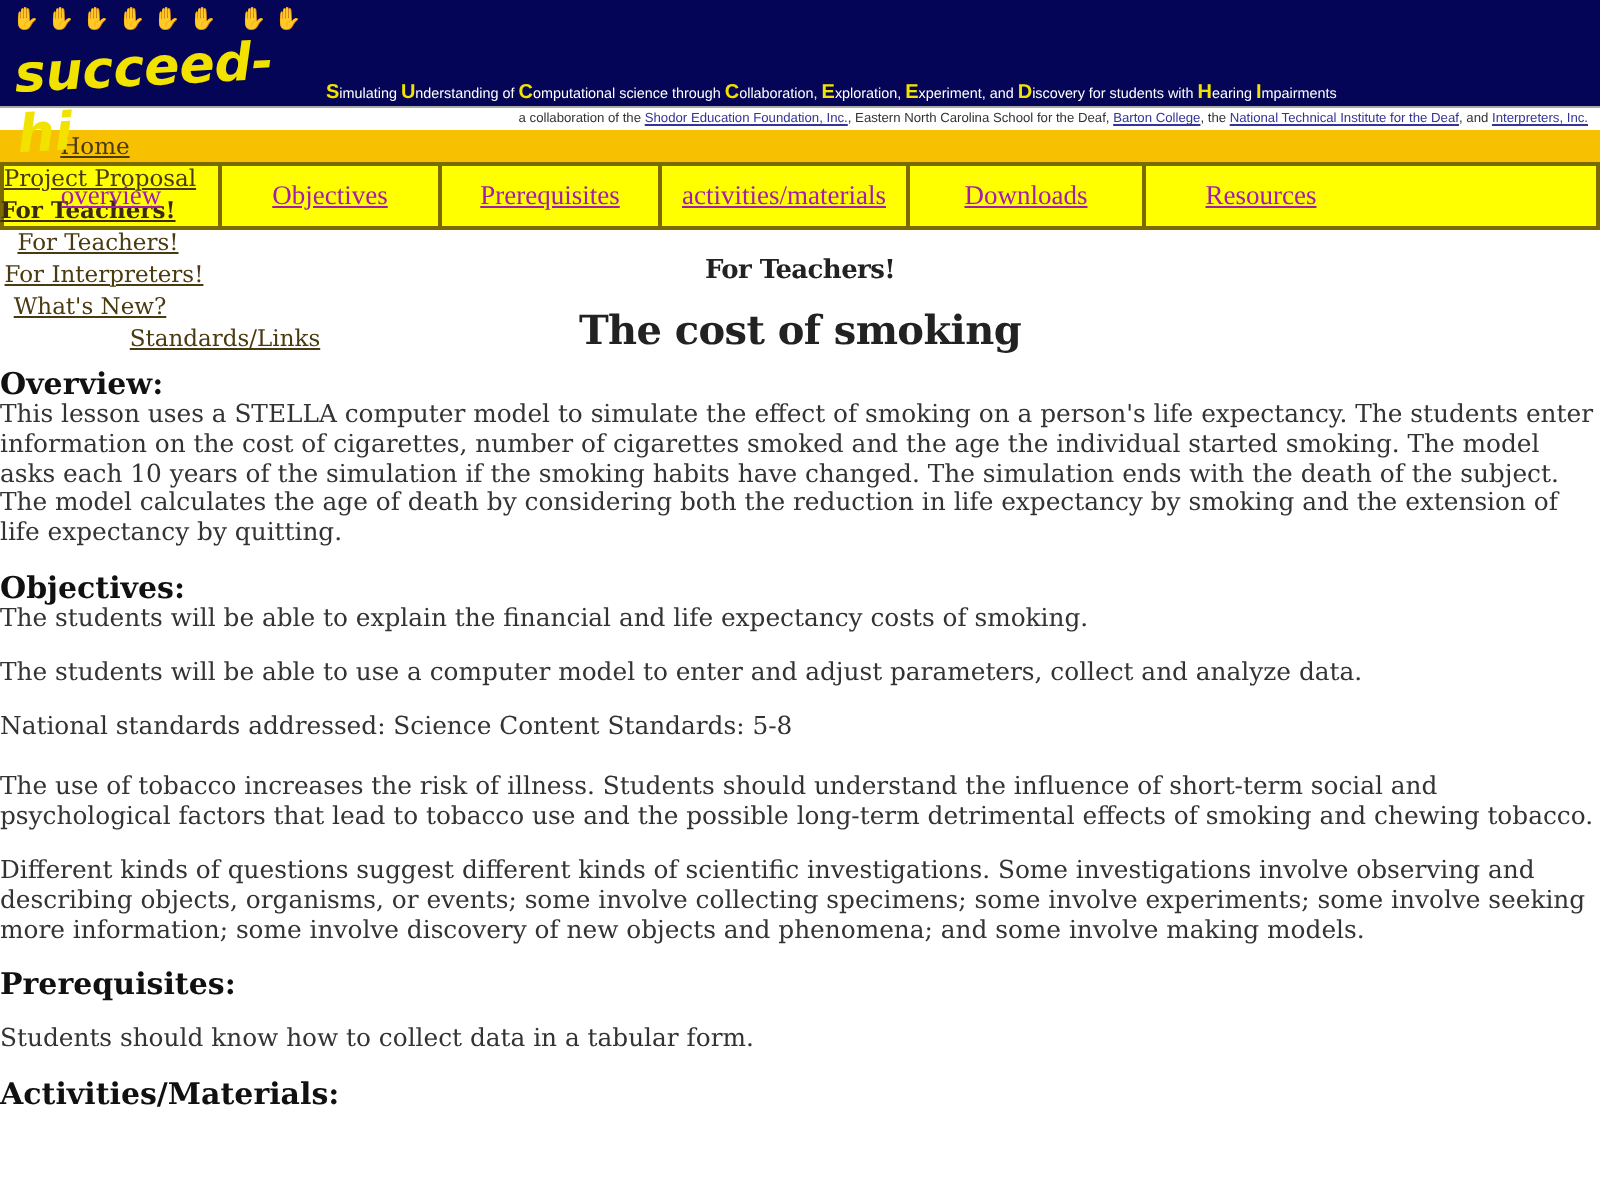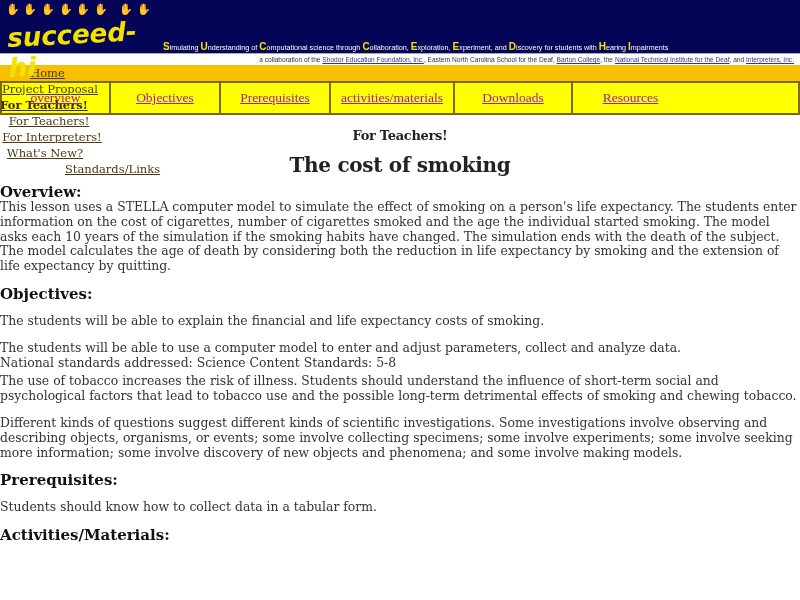--- a/index.html
+++ b/index.html
@@ -70,24 +70,24 @@
   <div class="for-teachers">For Teachers!</div>
   <h1 class="page-title">The cost of smoking</h1>
 
   <section style="margin-top:8px">
     <h3 class="section">Overview:</h3>
     <p class="para">This lesson uses a STELLA computer model to simulate the effect of smoking on a person's life expectancy. The students enter information on the cost of cigarettes, number of cigarettes smoked and the age the individual started smoking. The model asks each 10 years of the simulation if the smoking habits have changed. The simulation ends with the death of the subject. The model calculates the age of death by considering both the reduction in life expectancy by smoking and the extension of life expectancy by quitting.</p>
   </section>
 
   <section style="margin-top:13px">
     <h3 class="section">Objectives:</h3>
-    <p class="para" style="margin-top:12px">The students will be able to explain the  financial and life expectancy costs of smoking.</p>
+    <p class="para" style="">The students will be able to explain the  financial and life expectancy costs of smoking.</p>
     <p class="para" style="margin-top:12px">The students will be able to use a computer model to enter and adjust parameters, collect and analyze data.</p>
-    <p class="para" style="">National standards addressed: Science Content Standards: 5-8</p>
-    <p class="para" style="margin-top:4px">The use of tobacco increases the risk of illness. Students should understand the influence of short-term social and psychological factors that lead to tobacco use and the possible long-term detrimental effects of smoking and chewing tobacco.</p>
+    <p class="para" style="margin-top:12px">National standards addressed: Science Content Standards: 5-8</p>
+    <p class="para" style="margin-top:16px">The use of tobacco increases the risk of illness. Students should understand the influence of short-term social and psychological factors that lead to tobacco use and the possible long-term detrimental effects of smoking and chewing tobacco.</p>
     <p class="para" style="margin-top:12px">Different kinds of questions suggest different kinds of scientific investigations. Some investigations involve observing and describing objects, organisms, or events; some involve collecting specimens; some involve experiments; some involve seeking more information; some involve discovery of new objects and phenomena; and some involve making models.</p>
   </section>
 
   <section style="margin-top:13px">
     <h3 class="section">Prerequisites:</h3>
     <p class="para" style="margin-top:12px">Students should know how to collect data in a tabular form.</p>
   </section>
 
   <section style="margin-top:13px">
     <h3 class="section">Activities/Materials:</h3>

